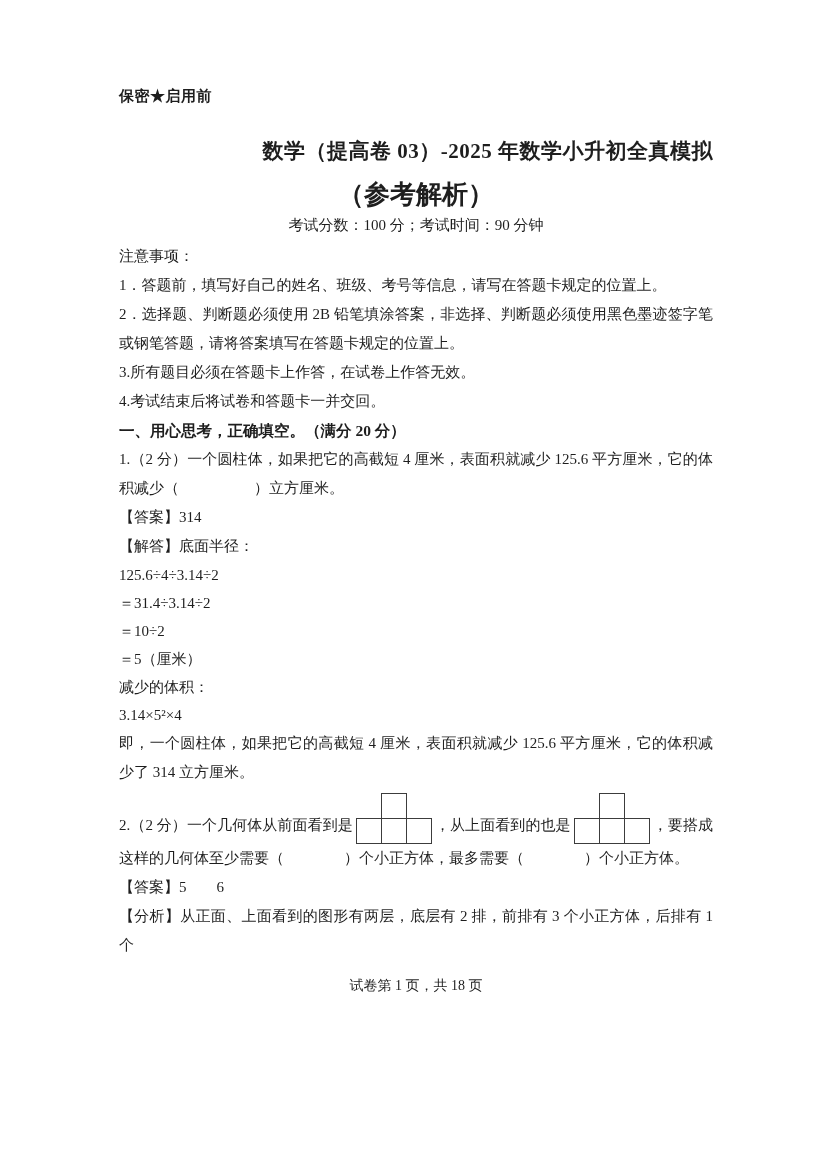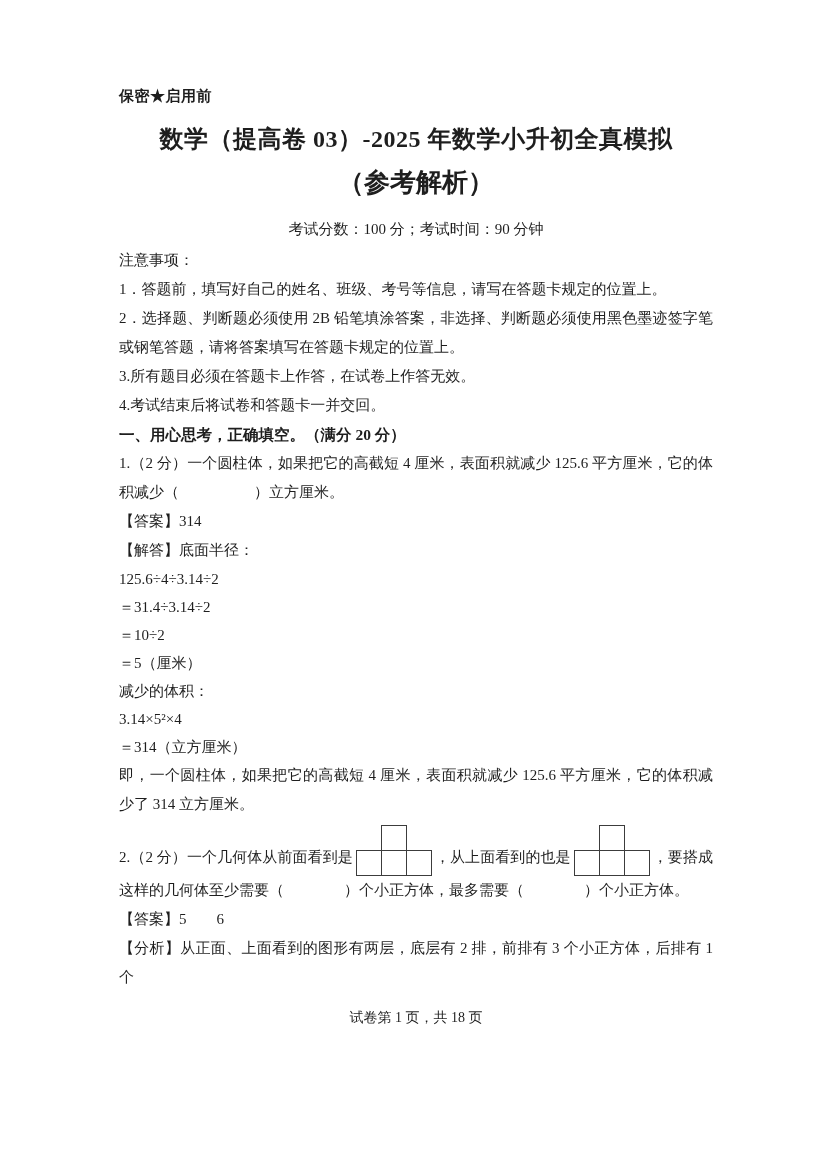--- a/index.html
+++ b/index.html
@@ -19,34 +19,34 @@
     position: absolute;
     left: 119px; top: 86px;
     width: 594px;
   }
   .confidential {
     font-size: 15px; font-weight: bold;
     line-height: 20px;
     letter-spacing: 0.5px;
   }
   .title {
-    margin-top: 18px;
-    text-align: center;
-    font-size: 24px; font-weight: bold;
+    margin-top: 30px;
+    text-align: right;
+    font-size: 21px; font-weight: bold;
     line-height: 30px;
     letter-spacing: 0.5px;
   }
   .subtitle {
     margin-top: 14px;
     text-align: center;
     font-size: 26px; font-weight: bold;
     line-height: 30px;
   }
   .exam-info {
-    margin-top: 18px;
+    margin-top: 2px;
     text-align: center;
     font-size: 15px;
     line-height: 26px;
   }
   .body-text {
     font-size: 15px;
     line-height: 29px;
   }
   .notes { margin-top: 4px; }
   .para { text-align: justify; }
@@ -110,21 +110,20 @@
     <div class="body-text">
       <div class="para">1.（2 分）一个圆柱体，如果把它的高截短 4 厘米，表面积就减少 125.6 平方厘米，它的体积减少（　　　　　）立方厘米。</div>
       <div class="para"><span class="label">【答案】</span><span>314</span></div>
       <div class="para"><span class="label">【解答】</span><span>底面半径：</span></div>
       <div class="eq-line">125.6÷4÷3.14÷2</div>
       <div class="eq-line">＝31.4÷3.14÷2</div>
       <div class="eq-line">＝10÷2</div>
       <div class="eq-line">＝5（厘米）</div>
       <div class="eq-line">减少的体积：</div>
       <div class="eq-line">3.14×5²×4</div>
-      <div class="eq-line">＝314（立方厘米）</div>
       <div class="para">即，一个圆柱体，如果把它的高截短 4 厘米，表面积就减少 125.6 平方厘米，它的体积减少了 314 立方厘米。</div>
     </div>
 
     <div class="body-text q2-para">
       <div class="para"><span>2.（2 分）一个几何体从前面看到是</span><span class="tshape"><span class="cell c-top"></span><span class="cell c-b1"></span><span class="cell c-b2"></span><span class="cell c-b3"></span></span><span>，从上面看到的也是</span><span class="tshape"><span class="cell c-top"></span><span class="cell c-b1"></span><span class="cell c-b2"></span><span class="cell c-b3"></span></span><span>，要搭成这样的几何体至少需要（　　　　）个小正方体，最多需要（　　　　）个小正方体。</span></div>
       <div class="para"><span class="label">【答案】</span><span>5　　6</span></div>
       <div class="para"><span class="label">【分析】</span><span>从正面、上面看到的图形有两层，底层有 2 排，前排有 3 个小正方体，后排有 1 个</span></div>
     </div>
 
     <div class="footer">试卷第 1 页，共 18 页</div>

